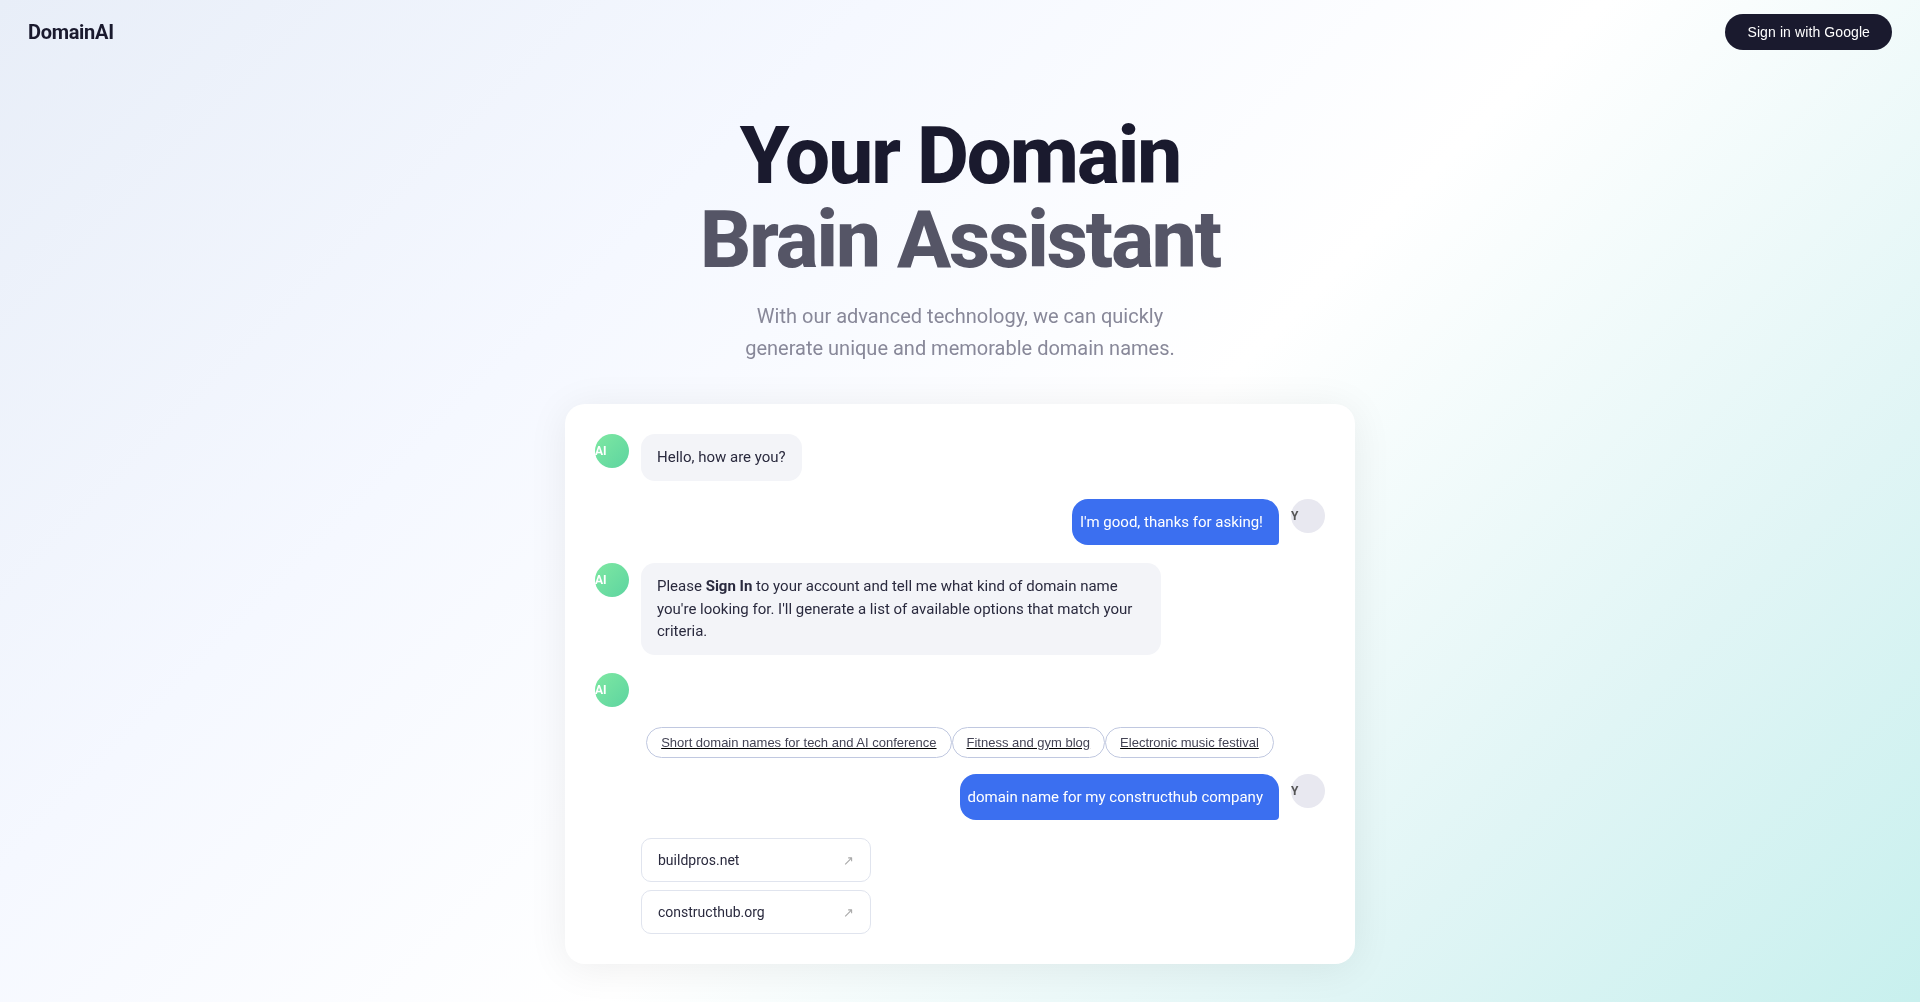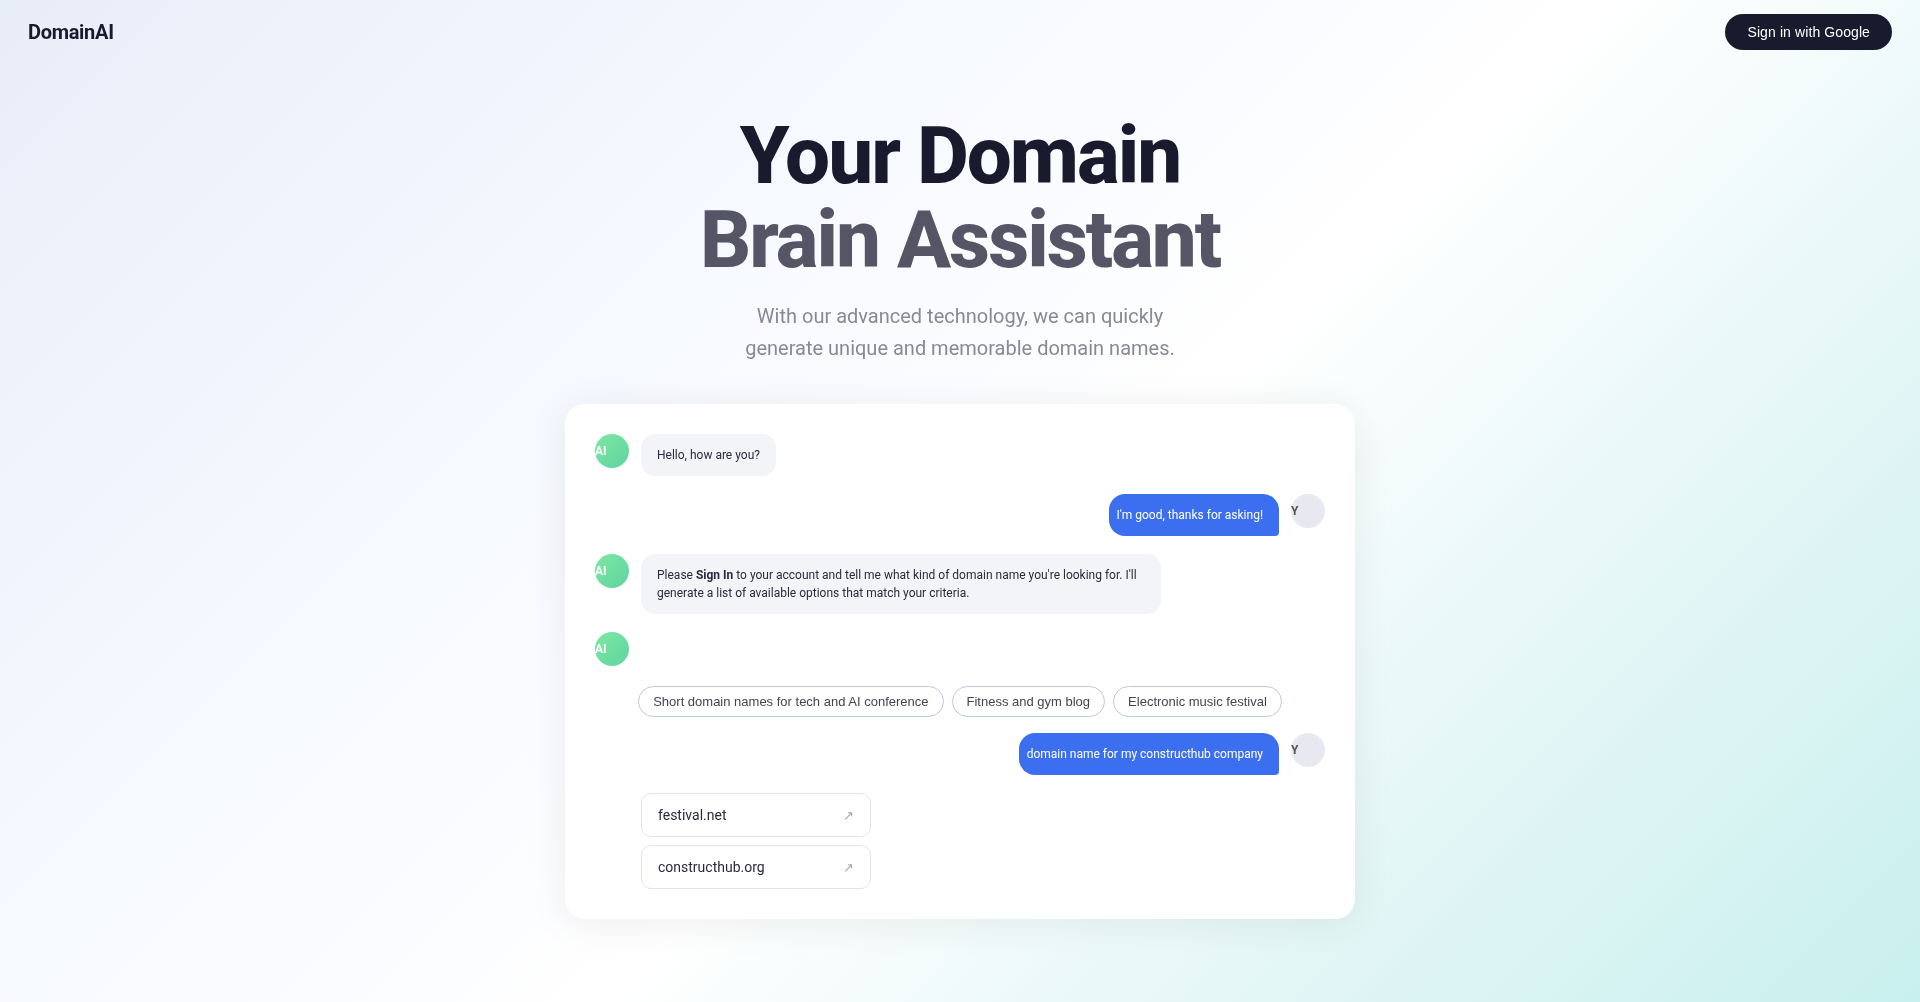--- a/index.html
+++ b/index.html
@@ -119,44 +119,44 @@
 
     .avatar-user {
       background: #e8e8f0;
       color: #555;
     }
 
     .message-bubble {
       background: #f3f4f8;
       border-radius: 14px;
       padding: 12px 16px;
-      font-size: 12px;
+      font-size: 15px;
       color: #2a2a3e;
       line-height: 1.5;
       max-width: 520px;
     }
 
     .message-bubble.user-bubble {
       background: #3b6ff0;
       color: #ffffff;
       border-radius: 16px 16px 4px 16px;
       padding-left: 8px;
     }
 
     .message-bubble strong {
       font-weight: 700;
     }
 
     
     .suggestion-row {
       display: flex;
       flex-wrap: wrap;
-      gap: 8px;
       justify-content: center;
       margin: 20px 0 16px;
+      text-decoration: underline;
     }
 
     .suggestion-pill {
       border: 1.5px solid #c0c8e0;
       border-radius: 20px;
       padding: 7px 14px;
       font-size: 13px;
       color: #445;
       background: #ffffff;
       cursor: pointer;
@@ -248,21 +248,21 @@
 
   <div class="message-row user-row">
     <div class="avatar avatar-user">
       <span>Y</span>
     </div>
     <div class="message-bubble user-bubble">domain name for my constructhub company</div>
   </div>
 
   <div class="domain-results">
     <div class="domain-item">
-      <span>festival.net</span>
+      <span>buildpros.net</span>
       <span class="external-icon">↗</span>
     </div>
     <div class="domain-item">
       <span>constructhub.org</span>
       <span class="external-icon">↗</span>
     </div>
   </div>
 
 </div>
 

